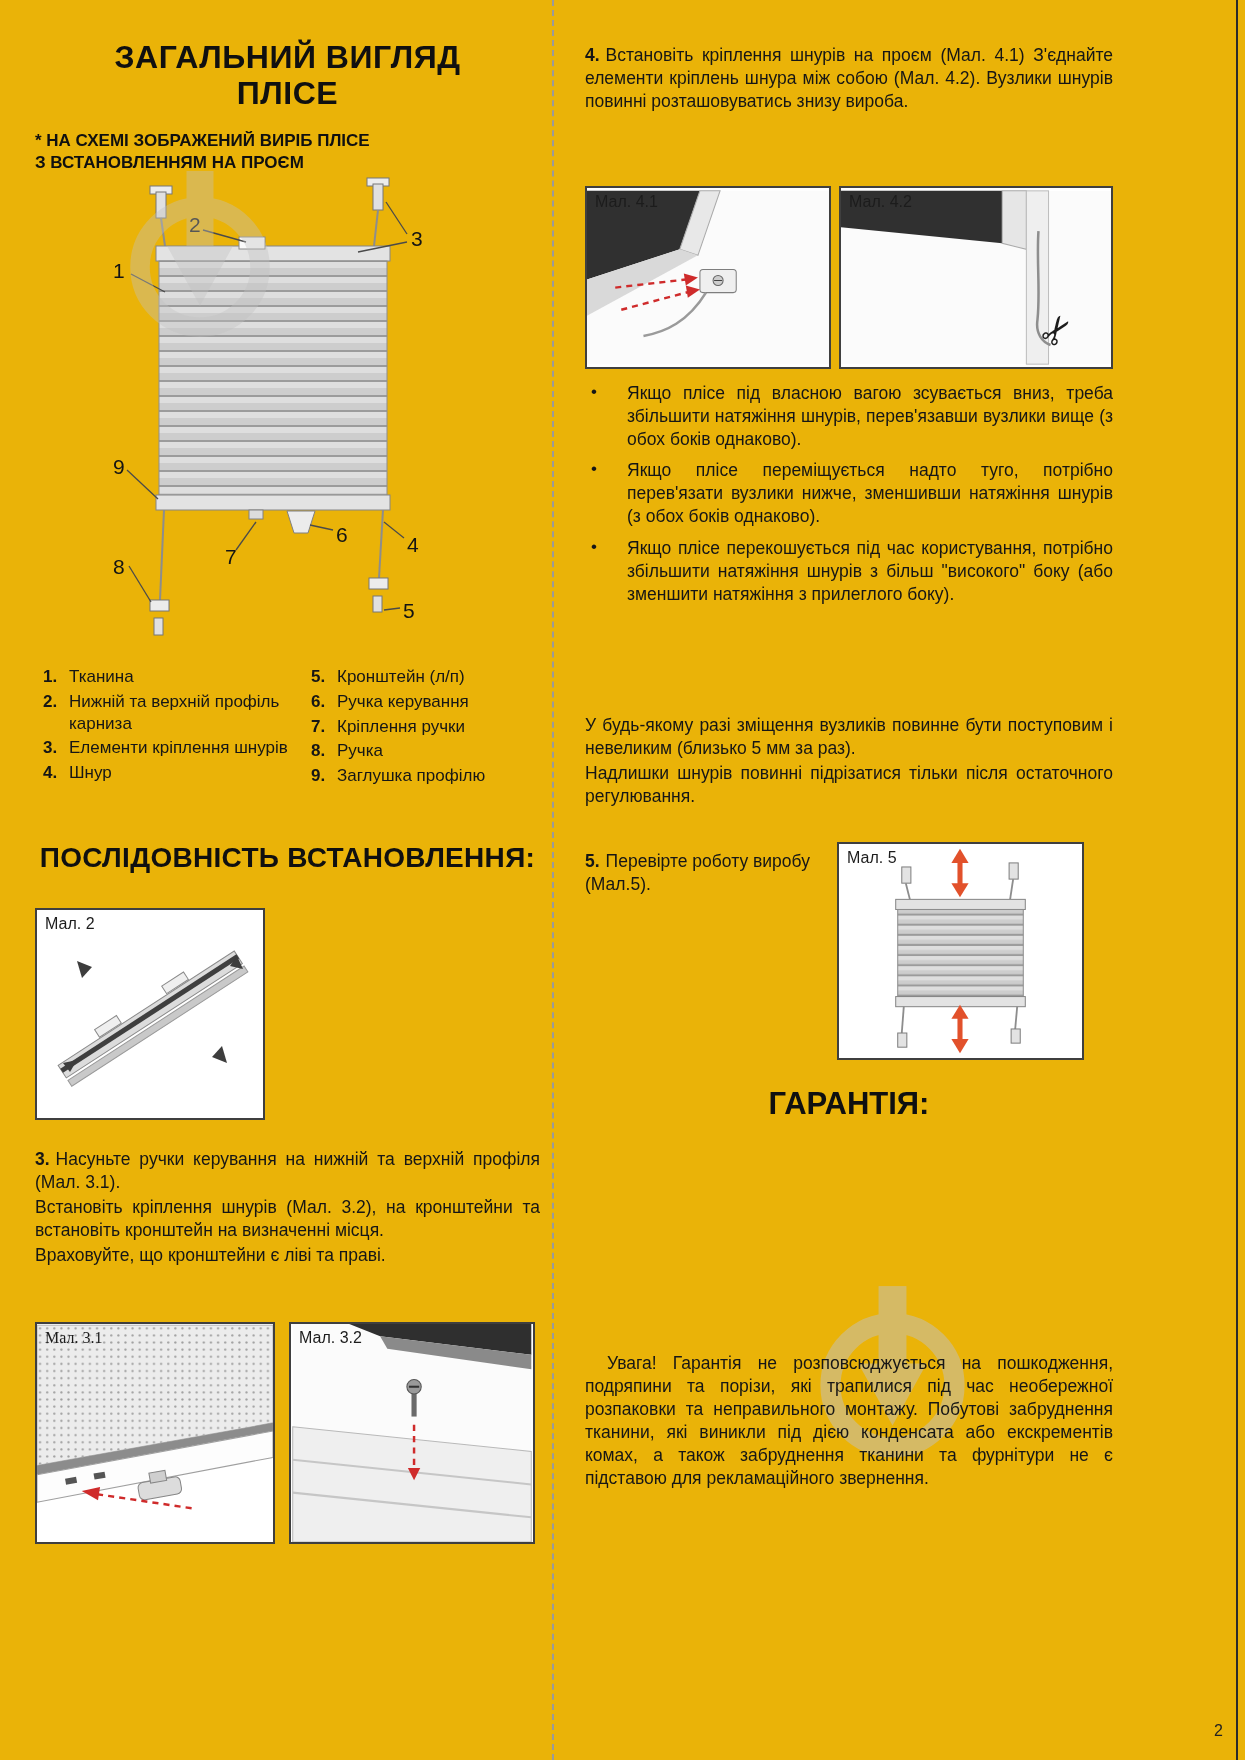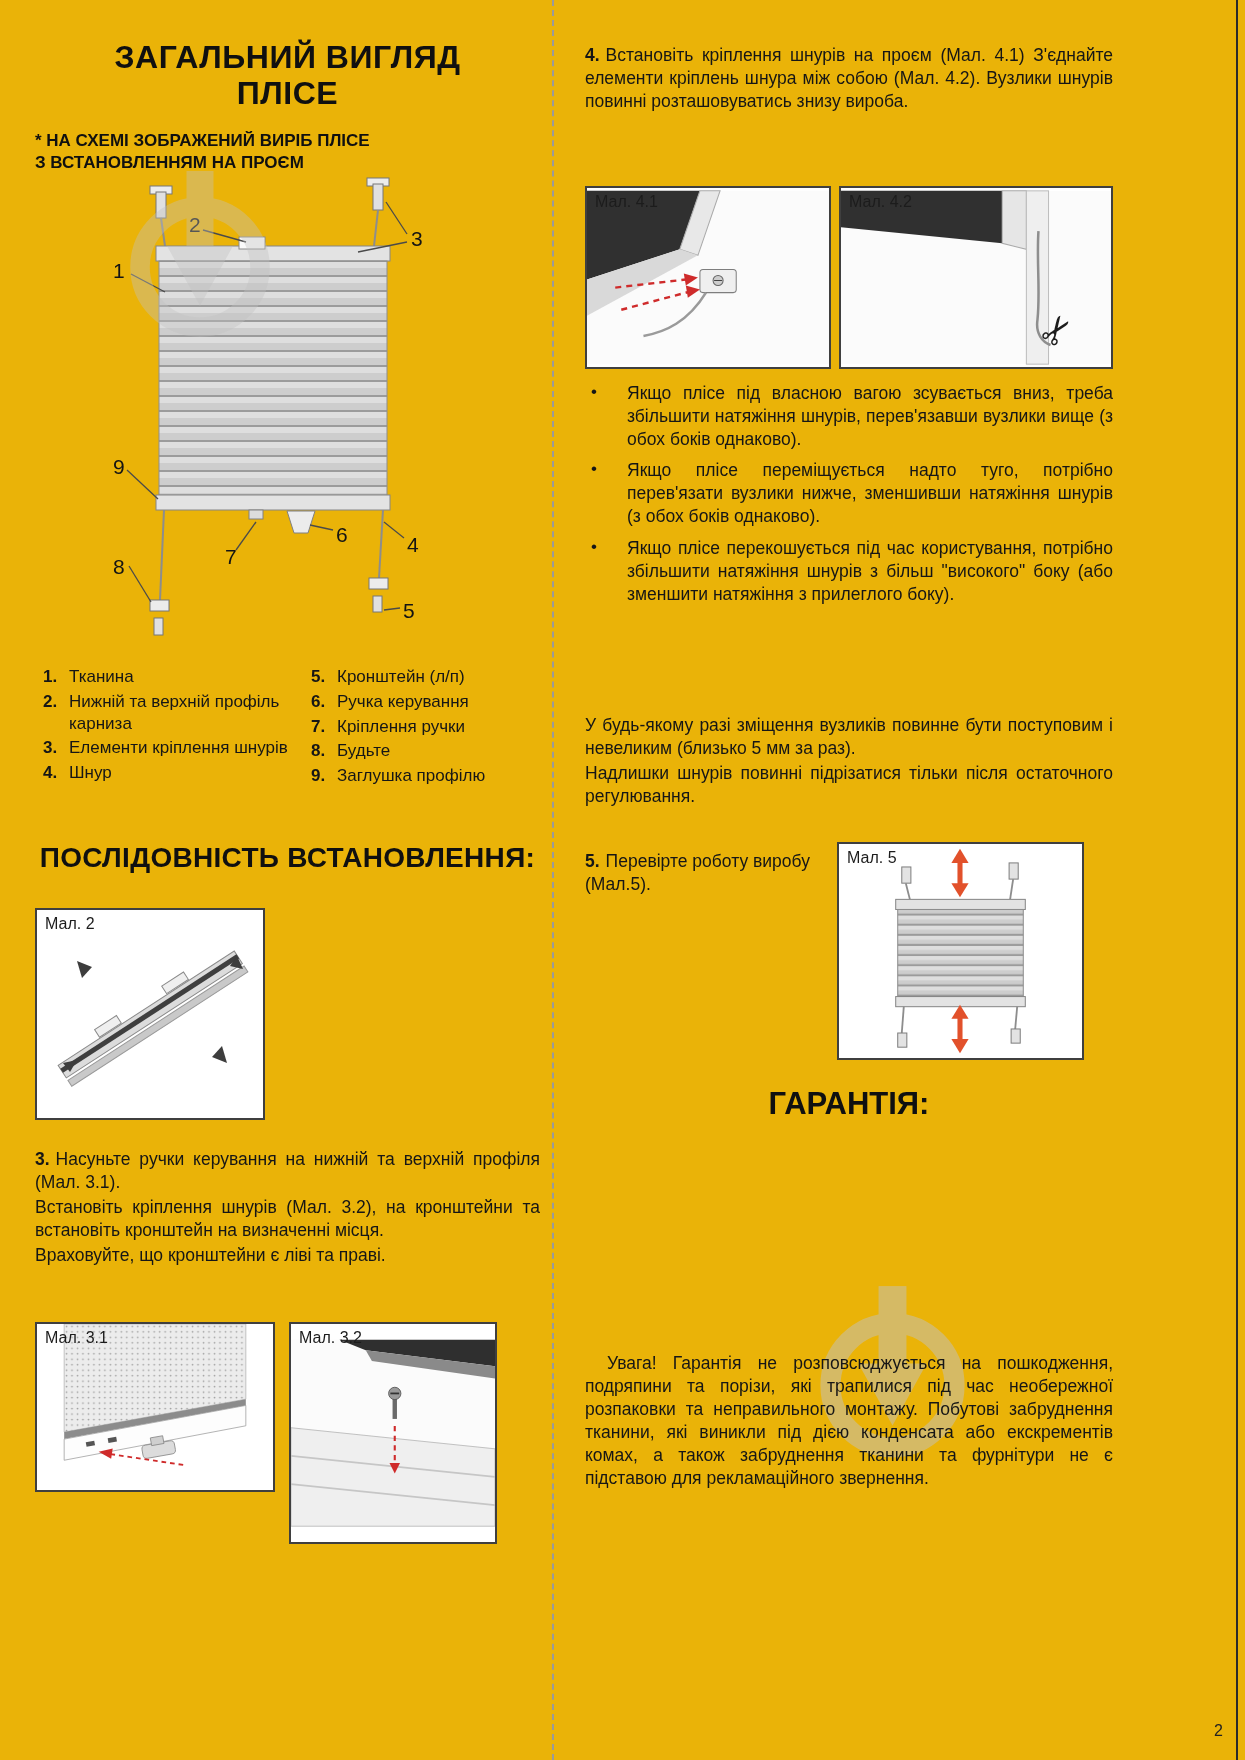--- a/index.html
+++ b/index.html
@@ -43,22 +43,22 @@
   .step2text { width:256px; }
   .figbox { position:relative; border:2px solid #3f3f3f; background:#fff; overflow:hidden; }
   .figbox svg { display:block; width:100%; height:100%; }
   .figlabel { position:absolute; top:5px; left:8px; font-size:16px; color:#1c1c1c; z-index:2; }
   .fig2 { width:230px; height:212px; }
 
   .step3 { top:1148px; }
   .step3 p { margin-bottom:2px; }
 
   .figrow3 { top:1322px; display:flex; gap:14px; }
-  .fig31 { width:240px; height:170px; }
-  .fig32 { width:208px; height:222px; }
+  .fig31 { width:240px; height:222px;font-family:Liberation Serif, serif; }
+  .fig32 { width:246px; height:222px; }
 
   .step4 { top:44px; }
   .figrow4 { top:186px; display:flex; gap:8px; }
   .fig41 { width:246px; height:183px; flex:none; }
   .fig42 { width:274px; height:183px; flex:none; }
 
   .bullets { top:382px; }
   .bullet-row { display:grid; grid-template-columns:42px 1fr; margin-bottom:8px; }
   .bullet-dot { font-size:17px; padding-left:6px; }
 
@@ -198,21 +198,21 @@
         <div class="legend-item">
             <span class="num">6.</span>
             <span>Ручка керування</span>
           </div>
         <div class="legend-item">
             <span class="num">7.</span>
             <span>Кріплення ручки</span>
           </div>
         <div class="legend-item">
             <span class="num">8.</span>
-            <span>Будьте</span>
+            <span>Ручка</span>
           </div>
         <div class="legend-item">
             <span class="num">9.</span>
             <span>Заглушка профілю</span>
           </div>
       </div>
     </div>
 
     <div class="blk section-title">ПОСЛІДОВНІСТЬ ВСТАНОВЛЕННЯ:</div>
 

